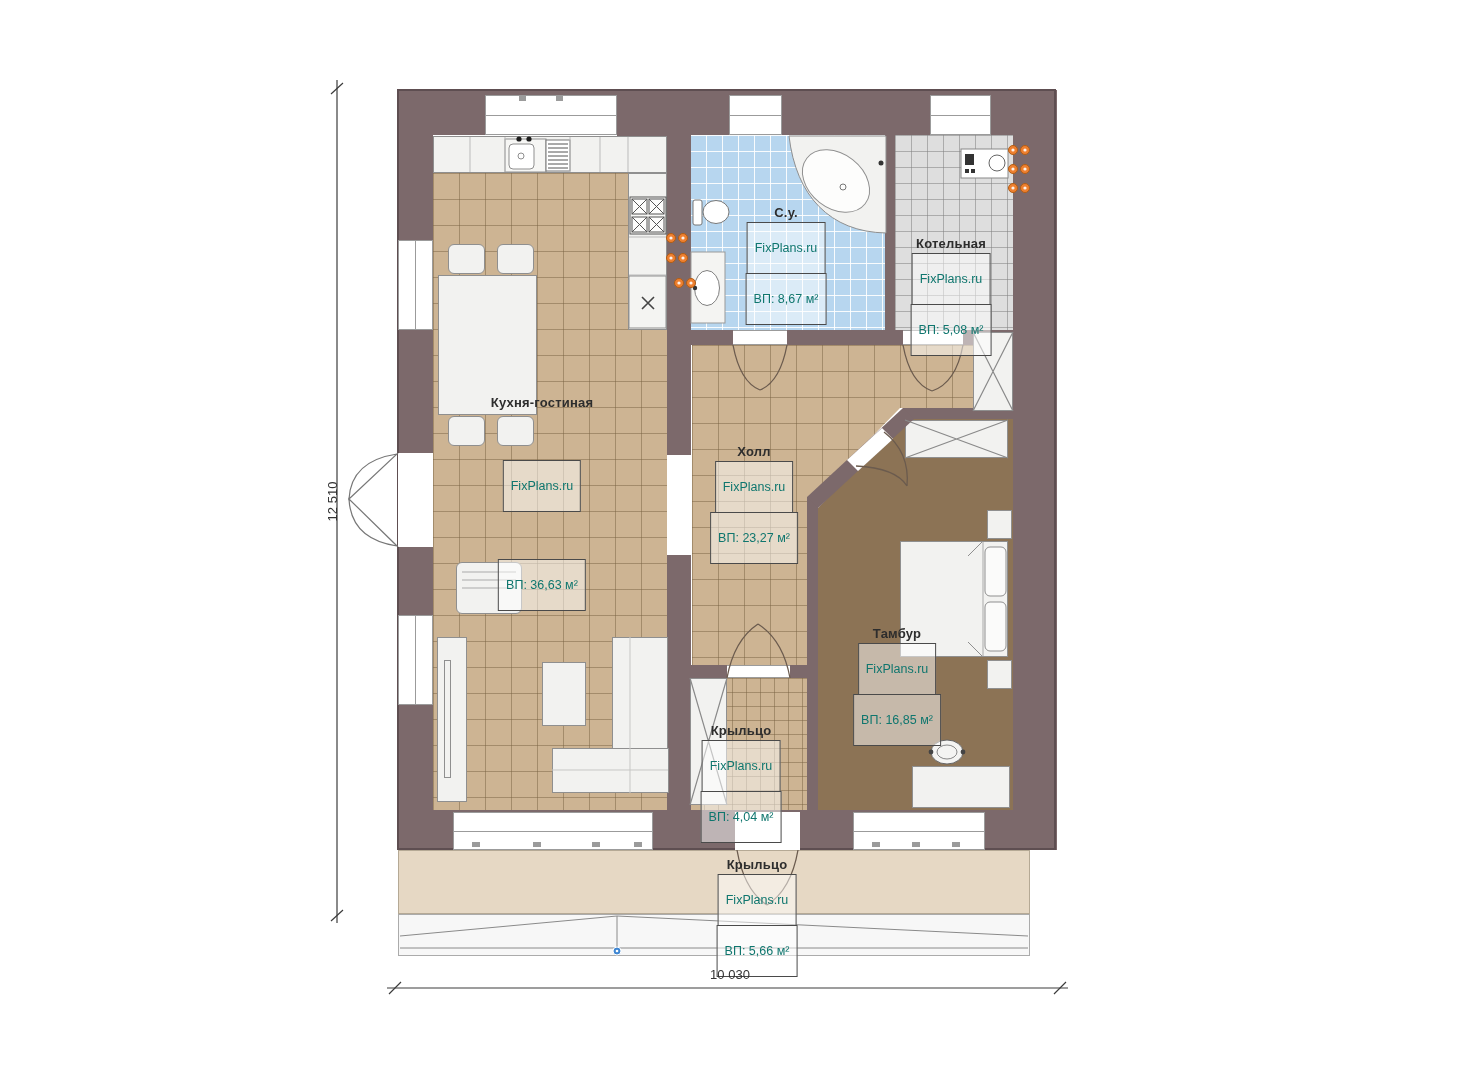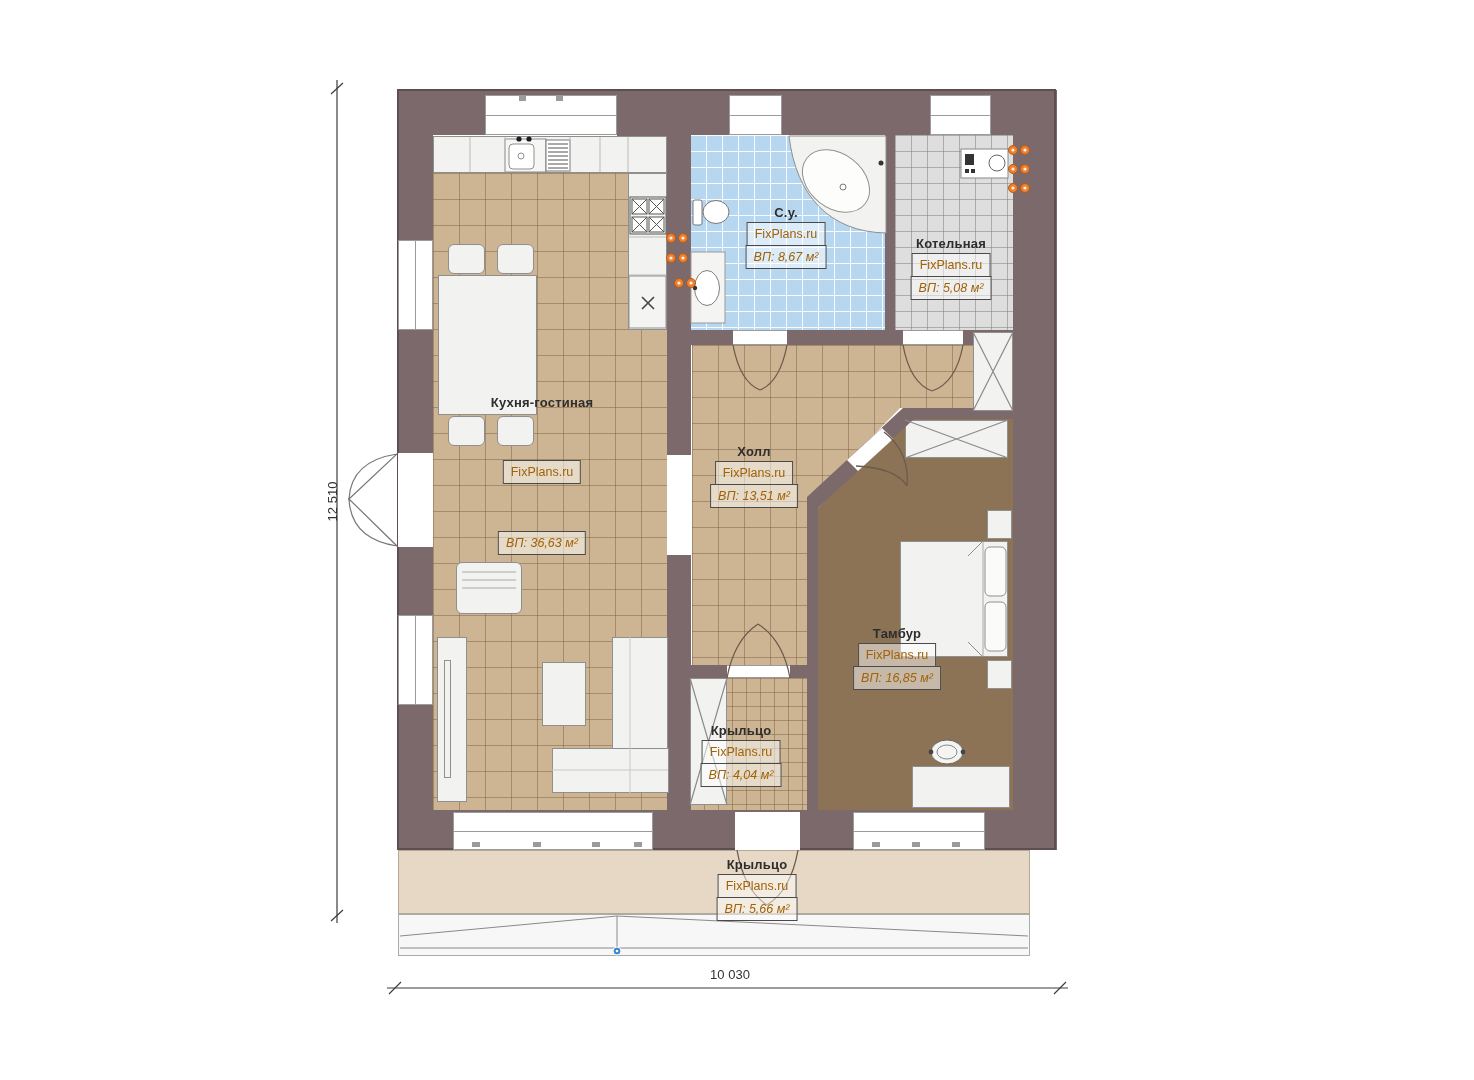--- a/index.html
+++ b/index.html
@@ -43,23 +43,23 @@
   .furn.r6{border-radius:6px;}
   
   .porch{position:absolute;background:#e6d8c4;border:1px solid #b5a995;box-sizing:border-box;z-index:1;}
   .steps{position:absolute;background:#f7f7f7;border:1px solid #ababab;box-sizing:border-box;z-index:1;}
   
   svg.overlay{position:absolute;left:0;top:0;z-index:4;pointer-events:none;}
   
   .room-label{position:absolute;transform:translateX(-50%);display:flex;flex-direction:column;
       align-items:center;z-index:6;white-space:nowrap;}
   .room-name{font-size:13px;font-weight:bold;color:#2d2d2d;margin-bottom:2px;letter-spacing:.2px;}
-  .label-box{border:1px solid #4a4a4a;background:rgba(255,255,255,.5);padding:3px 7px;
-      font-size:12.5px;color:#a16207;line-height:16px;text-align:center;}
-  .label-box + .label-box{margin-top:-1px;font-style:italic;}
+  .label-box{border:1px solid #4a4a4a;background:rgba(255,255,255,.5);padding:17px 7px;
+      font-size:12.5px;color:#0f766e;line-height:16px;text-align:center;}
+  .label-box + .label-box{margin-top:-1px;}
   
   .dim-text{position:absolute;font-size:13px;color:#333;z-index:6;}
   .dim-text.vert{transform:rotate(-90deg);transform-origin:center;}
 </style>
 </head>
 <body>
 
 <div class="canvas">
 
   <div class="floor floor-beige" style="left:433px;top:173px;width:234px;height:639px;"></div>
@@ -291,21 +291,21 @@
     <div class="label-box">ВП: 8,67 м²</div>
   </div>
   <div class="room-label" style="left:951px;top:236px;justify-content:flex-end;">
     <div class="room-name">Котельная</div>
     <div class="label-box">FixPlans.ru</div>
     <div class="label-box">ВП: 5,08 м²</div>
   </div>
   <div class="room-label" style="left:754px;top:444px;">
     <div class="room-name">Холл</div>
     <div class="label-box">FixPlans.ru</div>
-    <div class="label-box">ВП: 13,51 м²</div>
+    <div class="label-box">ВП: 23,27 м²</div>
   </div>
   <div class="room-label" style="left:897px;top:626px;">
     <div class="room-name">Тамбур</div>
     <div class="label-box">FixPlans.ru</div>
     <div class="label-box">ВП: 16,85 м²</div>
   </div>
   <div class="room-label" style="left:741px;top:723px;">
     <div class="room-name">Крыльцо</div>
     <div class="label-box">FixPlans.ru</div>
     <div class="label-box">ВП: 4,04 м²</div>

